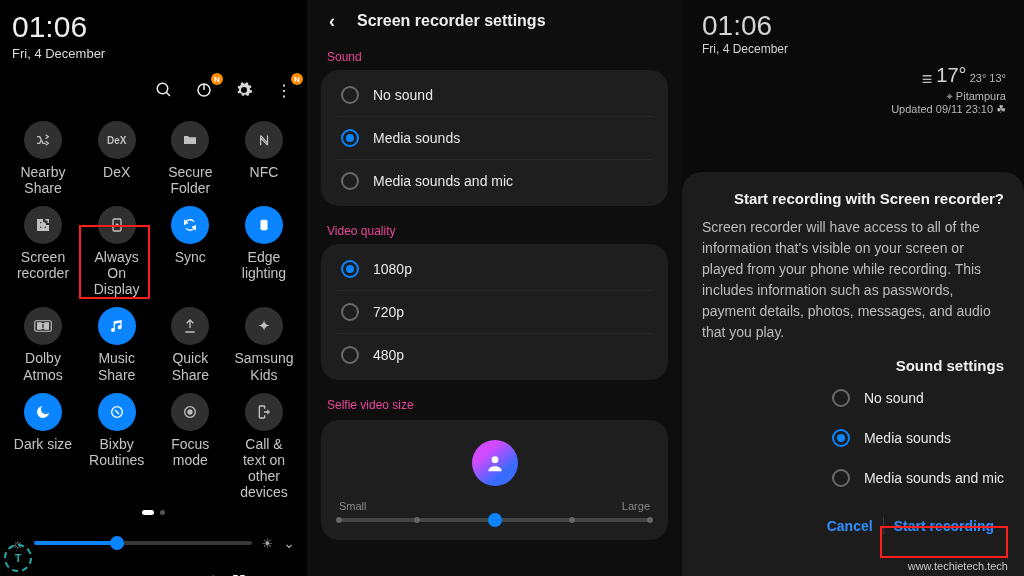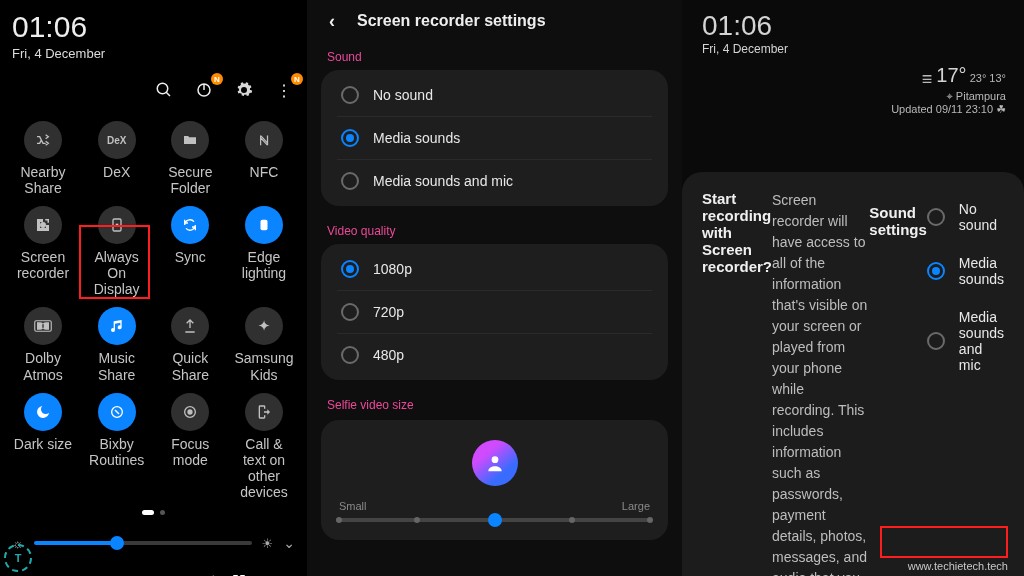--- a/index.html
+++ b/index.html
@@ -62,21 +62,21 @@
 
   
   .p3 { position:absolute; left:682px; top:0; width:342px; height:576px; background:#0a0a0a; }
   .p3 .lock { padding:10px 20px 0 20px; color:#d4d4d4; }
   .p3 .lclock { font-size:28px; font-weight:300; }
   .p3 .ldate { font-size:12px; }
   .p3 .weather { position:absolute; right:18px; top:64px; text-align:right; color:#b8b8b8; font-size:11px; }
   .p3 .weather .temp { font-size:20px; color:#d4d4d4; }
   .p3 .weather .glyph { font-size:18px; margin-right:4px; vertical-align:-3px; }
 
-  .p3 .dialog { position:absolute; left:0; right:0; top:172px; bottom:0; background:#1c1c1c; border-top-left-radius:20px; border-top-right-radius:20px; padding:18px 20px 10px 20px; display:flex; flex-direction:row; }
+  .p3 .dialog { position:absolute; left:0; right:0; top:172px; bottom:0; background:#1c1c1c; border-top-left-radius:20px; border-top-right-radius:20px; padding:18px 20px 10px 20px; display:flex; flex-direction:column;align-items:flex-end; }
   .p3 .dtitle { font-size:15px; font-weight:600; color:#f0f0f0; margin-bottom:10px; }
   .p3 .dbody { font-size:14px; color:#bdbdbd; line-height:1.5; }
   .p3 .sset { font-size:15px; font-weight:600; color:#f0f0f0; margin:14px 0 4px 0; }
   .p3 .opt { border:none; padding:11px 0; }
   .p3 .dlgbtns { display:flex; justify-content:space-around; align-items:center; margin-top:6px; padding-top:8px; }
   .p3 .dlgbtns .dbtn { color:#2f8dff; font-size:14px; font-weight:600; padding:6px 10px; }
   .p3 .dlgbtns .sep { width:1px; height:18px; background:#3a3a3a; }
   .p3 .hl2 { position:absolute; right:16px; bottom:18px; width:128px; height:32px; border:2px solid #ff1e1e; }
 
   .watermark { position:absolute; right:16px; bottom:4px; font-size:11px; color:#c9c9c9; }
@@ -368,19 +368,24 @@
           </div>
           <div class="opt">
             <span class="radio on"></span>
             <span class="olbl">Media sounds</span>
           </div>
           <div class="opt">
             <span class="radio"></span>
             <span class="olbl">Media sounds and mic</span>
           </div>
         </div>
+      <div class="dlgbtns">
+        <div class="dbtn">Cancel</div>
+        <div class="sep"></div>
+        <div class="dbtn">Start recording</div>
+      </div>
       <div class="hl2"></div>
     </div>
   </div>
 
   <div class="cornerlogo">T</div>
   <div class="watermark">www.techietech.tech</div>
 </div>
 
 </body></html>

